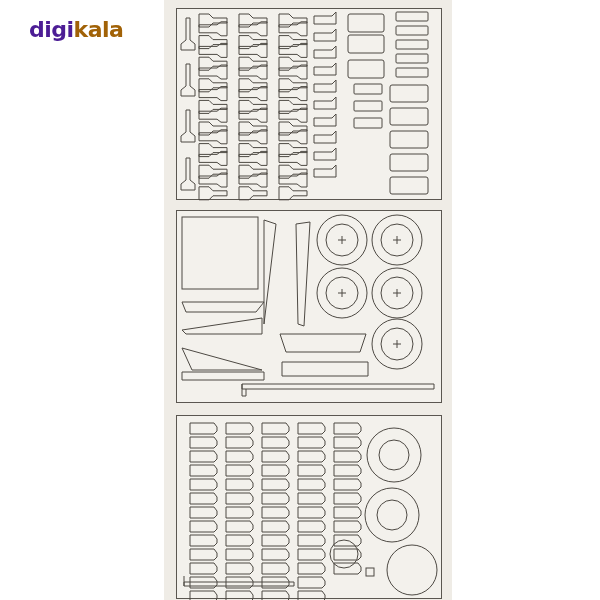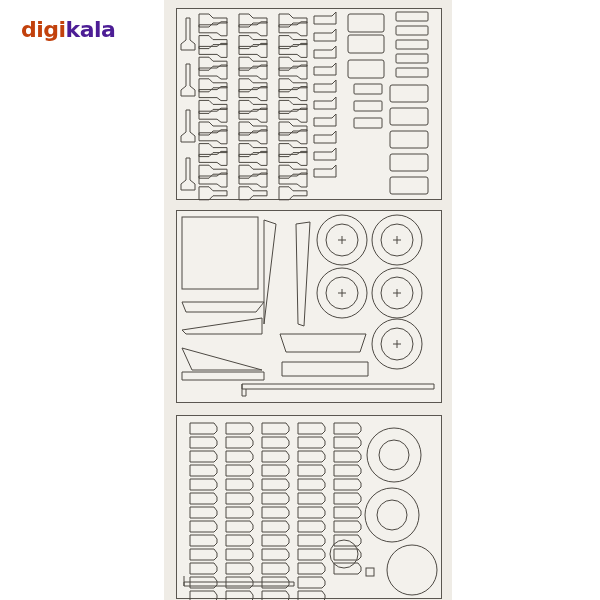--- a/index.html
+++ b/index.html
@@ -1,19 +1,19 @@
 <!DOCTYPE html>
 <html><head>
 <meta charset="utf-8">
 <style>
   html, body { margin:0; padding:0; }
   body { width:600px; height:600px; background:#ffffff; position:relative; overflow:hidden; font-family:"Liberation Sans", sans-serif; }
   .logo { position:absolute; left:21px; top:17px; font-family:"DejaVu Sans", sans-serif; font-size:22px; font-weight:bold; letter-spacing:-0.5px; }
-  .logo .a { color:#c2410c; }
-  .logo .b { color:#4c1d95; }
+  .logo .a { color:#4c1d95;margin-left:8px; }
+  .logo .b { color:#a16207; }
   .sheet { position:absolute; left:164px; top:0; width:288px; height:600px; background:#efece6; }
   .panel { position:absolute; border:1.5px solid #5a5650; background:#f3f1ec; }
   svg { position:absolute; left:0; top:0; }
   .ln { fill:none; stroke:#4d4943; stroke-width:1; }
 </style>
 </head>
 <body>
 
 <div class="logo">
   <span class="a">digi</span><span class="b">kala</span>

